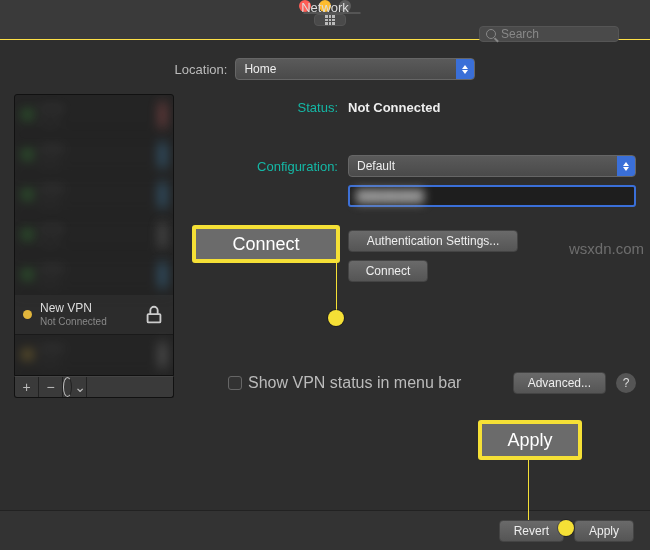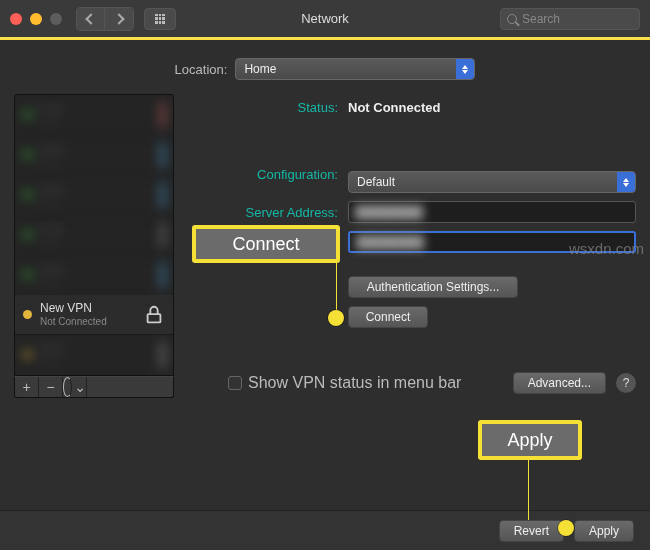--- a/index.html
+++ b/index.html
@@ -1,17 +1,17 @@
 <!DOCTYPE html>
 <html><head>
 <meta charset="utf-8">
 <style>
   * { box-sizing: border-box; margin: 0; padding: 0; font-family: -apple-system, "Helvetica Neue", Arial, sans-serif; }
   body { width: 650px; height: 550px; background: #2e2e2e; color: #ccc; font-size: 13px; overflow: hidden; position: relative; }
-  .titlebar { height: 40px; display: flex; align-items: center; padding: 0 10px; background: #3a3a3a; border-bottom: 3px solid #fde047; position: relative; }
+  .titlebar { height: 40px; display: flex; align-items: center; padding: 0 31px; background: #3a3a3a; border-bottom: 1px solid #fde047; position: relative; flex-direction: column; }
   .traffic { display: flex; gap: 8px; }
   .dot { width: 12px; height: 12px; border-radius: 50%; }
   .dot.red { background: #ff5f57; }
   .dot.yel { background: #febc2e; }
   .dot.grn { background: #5d5d5d; }
   .navseg { margin-left: 14px; display: flex; border: 1px solid #555; border-radius: 4px; overflow: hidden; }
   .navbtn { width: 28px; height: 22px; display: flex; align-items: center; justify-content: center; background: #4a4a4a; border-right: 1px solid #555; cursor: default; }
   .navbtn:last-child { border-right: none; }
   .gridbtn { margin-left: 10px; width: 32px; height: 22px; border: 1px solid #555; border-radius: 4px; background: #4a4a4a; display: flex; align-items: center; justify-content: center; }
   .title { position: absolute; left: 0; right: 0; text-align: center; font-size: 13px; color: #ddd; pointer-events: none; }
@@ -21,21 +21,21 @@
   .chev.r { transform: rotate(-45deg); }
   .gridicon { width: 10px; height: 10px; display: grid; grid-template-columns: 1fr 1fr 1fr; grid-template-rows: 1fr 1fr 1fr; gap: 1px; }
   .gridicon span { background: #bbb; }
   .mag { width: 10px; height: 10px; border: 1.5px solid #888; border-radius: 50%; position: relative; }
   .mag::after { content:''; position:absolute; width:5px; height:1.5px; background:#888; bottom:-2px; right:-4px; transform:rotate(45deg); }
 
   .locrow { display: flex; align-items: center; justify-content: center; gap: 8px; padding: 18px 0 14px; }
   .locrow .lbl { color: #bbb; }
   .popup { height: 22px; background: linear-gradient(#5a5a5a,#4a4a4a); border: 1px solid #666; border-radius: 4px; display: flex; align-items: center; padding: 0 8px; position: relative; color: #eee; font-size: 12px; }
   .popup.loc { width: 240px; }
-  .popup.cfg { width: 225px; margin-top: 16px; }
+  .popup.cfg { width: 225px; }
   .popup .arrows { position:absolute; right:0; top:0; bottom:0; width:18px; background:#3a6fd8; border-radius:0 3px 3px 0; display:flex; flex-direction:column; align-items:center; justify-content:center; gap:1px; }
   .tri { width:0; height:0; border-left:3px solid transparent; border-right:3px solid transparent; }
   .tri.u { border-bottom:4px solid #fff; }
   .tri.d { border-top:4px solid #fff; }
 
   .content { display: flex; padding: 0 14px; gap: 14px; }
   .sidebar { width: 160px; display: flex; flex-direction: column; }
   .svclist { flex: 1; background: #242424; border: 1px solid #111; border-radius: 3px 3px 0 0; overflow: hidden; }
   .svc { height: 40px; padding: 6px 8px; display: flex; align-items: center; gap: 8px; border-bottom: 1px solid #1a1a1a; }
   .svc.blur { filter: blur(6px); opacity: .6; }
@@ -202,26 +202,20 @@
       <span class="lbl">Configuration:</span>
       <div class="popup cfg val">
         <span>Default</span>
         <div class="arrows">
             <div class="tri u"></div>
             <div class="tri d"></div>
           </div>
       </div>
     </div>
     <div class="row">
-      <span class="lbl">Server Address:</span>
-      <div class="field val">
-          <span class="blurtxt">████████</span>
-        </div>
-    </div>
-    <div class="row">
       <span class="lbl"></span>
       <div class="field sel val">
           <span class="blurtxt">████████</span>
         </div>
     </div>
     <div class="row" style="margin-top:23px;">
       <span class="lbl"></span>
       <div class="btn" style="width:170px;">Authentication Settings...</div>
     </div>
     <div class="row">

